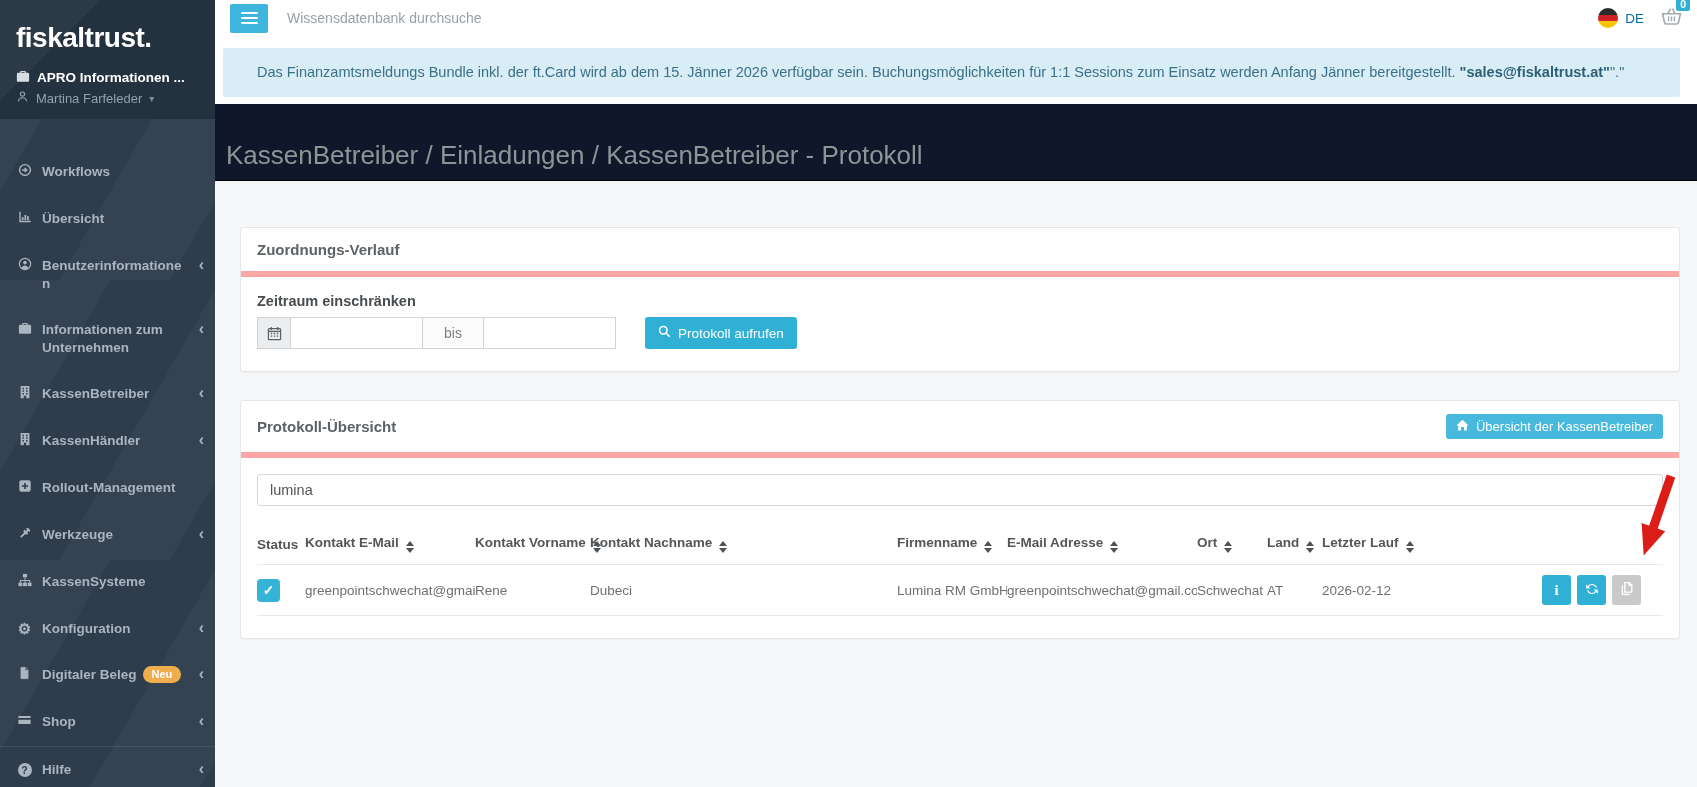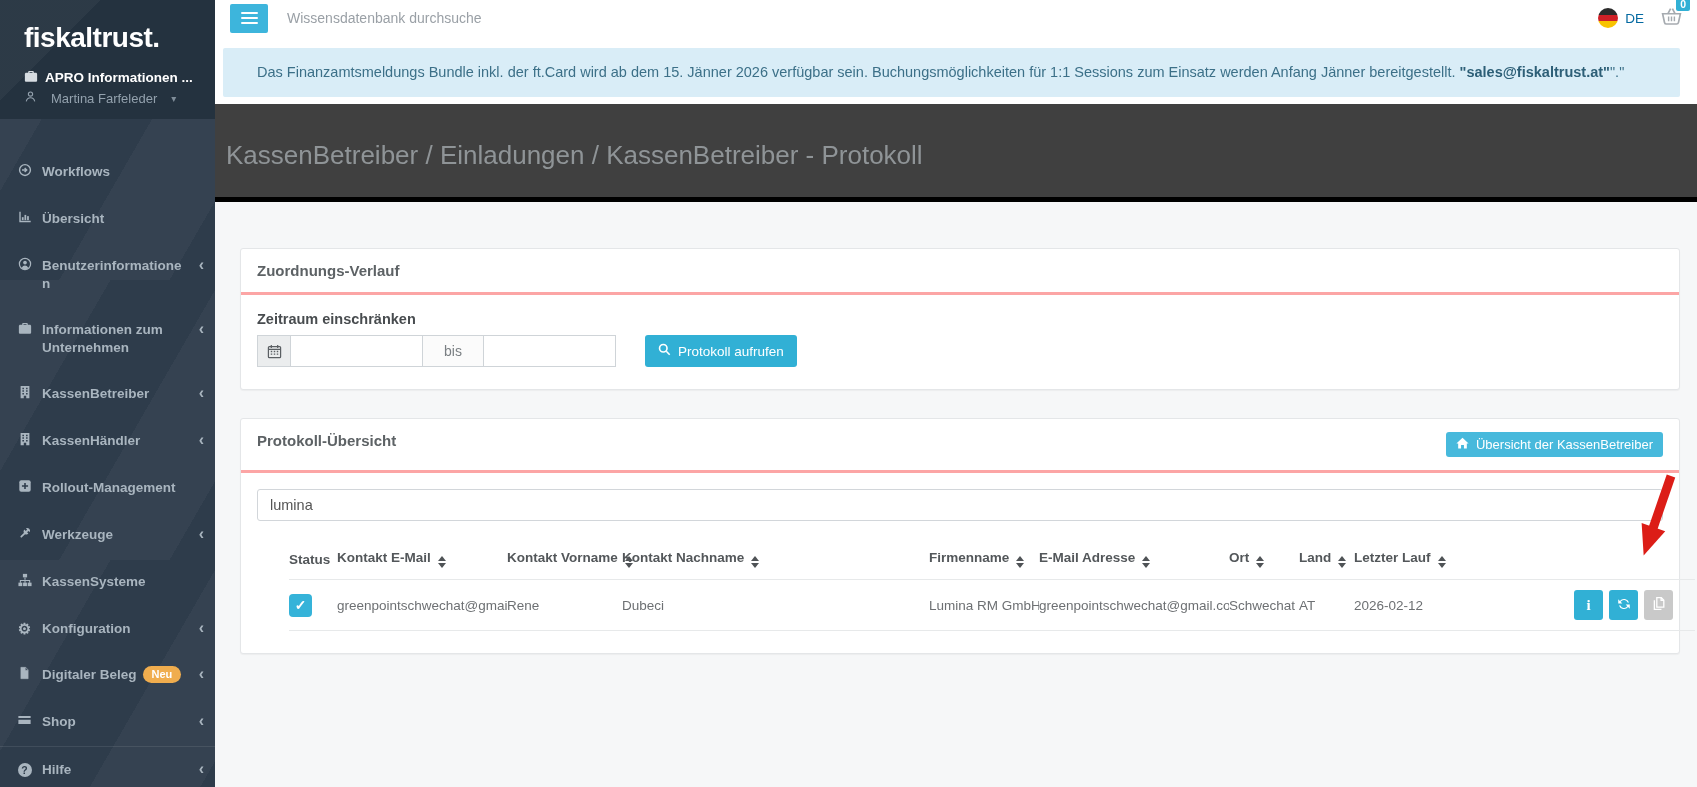--- a/index.html
+++ b/index.html
@@ -2,26 +2,26 @@
 <html><head>
 <meta charset="utf-8">
 <style>
   html,body{margin:0;padding:0;}
   body{width:1697px;height:787px;position:relative;overflow:hidden;background:#fff;
        font-family:"Liberation Sans",sans-serif;-webkit-font-smoothing:antialiased;}
   
   .sidebar{position:absolute;left:0;top:0;width:215px;height:787px;background:#2e3c4b;
     background-image:linear-gradient(120deg,rgba(255,255,255,.03) 25%,transparent 25%,transparent 50%,rgba(255,255,255,.03) 50%,rgba(255,255,255,.03) 75%,transparent 75%);
     background-size:280px 280px;}
-  .side-header{background:#24323f;padding:22px 24px 13px;
+  .side-header{background:#24323f;padding:22px 16px 13px;
     background-image:linear-gradient(135deg,rgba(255,255,255,.04) 30%,transparent 30%);}
   .logo{color:#fff;font-size:28px;font-weight:bold;letter-spacing:-.5px;}
   .side-company{margin-top:15px;display:flex;align-items:center;gap:7px;color:#fff;
     font-size:13.5px;font-weight:bold;white-space:nowrap;}
-  .side-user{margin-top:4px;display:flex;align-items:center;gap:14px;color:#93a1ad;font-size:13px;}
+  .side-user{margin-top:4px;display:flex;align-items:center;gap:7px;color:#93a1ad;font-size:13px;}
   .side-user .caret{font-size:10px;color:#7f8d99;}
   .nav{padding-top:30px;}
   .nav-item{position:relative;display:flex;gap:9px;padding:14px 30px 14px 16px;
     color:#a9b5bf;font-size:13.5px;font-weight:600;line-height:18px;cursor:pointer;}
   .nav-item .nicon{width:17px;flex:0 0 17px;text-align:center;font-size:13px;line-height:18px;}
   .nav-item .nlabel{flex:1;overflow-wrap:anywhere;}
   .nav-item .nchev{position:absolute;right:11px;top:13px;font-size:16px;line-height:18px;color:#a9b5bf;}
   .nav-item.divided{border-top:1px solid rgba(255,255,255,.09);}
   .badge-neu{display:inline-block;background:#f0ad4e;color:#fff;font-size:11px;font-weight:bold;
     padding:2px 9px;border-radius:9px;margin-left:6px;line-height:13px;vertical-align:1px;}
@@ -42,46 +42,46 @@
   .lang{font-size:13.5px;color:#0369a1;}
   .basket-wrap{position:relative;margin-left:3px;cursor:pointer;}
   .basket-badge{position:absolute;top:-9px;right:-7px;background:#31b0d5;color:#fff;
     font-size:10.5px;font-weight:bold;padding:1px 4px;border-radius:2px;line-height:12px;}
   .useremail{font-size:15px;color:#4e5357;margin-left:2px;cursor:pointer;display:flex;align-items:center;gap:8px;}
   
   .banner{margin:12px 17px 7px 8px;background:#d9edf7;color:#3c7088;padding:15px 20px 15px 34px;
     font-size:14.5px;border-radius:2px;line-height:19px;}
   .banner b{color:#2d5f77;}
   
-  .page-head{padding:36px 17px 26px 11px;border-bottom:5px solid #000000;background:#404040;}
+  .page-head{padding:36px 17px 9px 11px;border-bottom:1px solid #000000;background:#0f172a;}
   .page-title{font-size:26px;font-weight:400;color:#8f9497;margin:0;}
   
   .content{background:#f6f7f8;padding:46px 17px 0 25px;height:calc(100% - 0px);box-sizing:border-box;}
   .panel{background:#fff;border:1px solid #e4e6e8;border-radius:3px;box-shadow:0 1px 1px rgba(0,0,0,.04);}
   .panel + .panel{margin-top:28px;}
-  .panel-head{padding:13px 16px;border-bottom:3px solid #fca5a5;color:#5d6265;font-size:15px;
-    font-weight:600;display:flex;justify-content:space-between;}
+  .panel-head{padding:13px 16px;border-bottom:6px solid #fca5a5;color:#5d6265;font-size:15px;
+    font-weight:600;display:flex;align-items:center;justify-content:space-between;}
   .panel-body{padding:16px 16px 22px;}
   .form-label{font-weight:bold;font-size:14.5px;color:#484c4f;margin-bottom:8px;}
   .controls{display:flex;align-items:center;}
   .igroup{display:flex;}
   .addon{height:32px;box-sizing:border-box;border:1px solid #cfd4d8;display:flex;align-items:center;
     justify-content:center;background:#ebedee;}
   .addon.cal{width:34px;}
   .addon.bis{background:#fbfbfb;padding:0 21px;color:#7a7f83;font-size:14px;margin-left:-1px;}
   .dinput{height:32px;box-sizing:border-box;width:133px;border:1px solid #cfd4d8;margin-left:-1px;
     padding:0 8px;font-size:14px;color:#555;outline:none;font-family:"Liberation Sans",sans-serif;}
   .btn{display:inline-flex;align-items:center;gap:7px;border:none;cursor:pointer;color:#fff;
     border-radius:3px;font-family:"Liberation Sans",sans-serif;}
   .btn-protokoll{margin-left:29px;height:32px;padding:8px 13px;background:#31b0d5;font-size:13.5px;}
   .btn-overview{height:25px;padding:0 10px;background:#47b9dc;font-size:13px;font-weight:400;}
   .search-input{width:100%;box-sizing:border-box;height:32px;border:1px solid #d2d6da;border-radius:3px;
     padding:0 12px;font-size:14.5px;color:#555;outline:none;margin-bottom:20px;
     font-family:"Liberation Sans",sans-serif;}
-  table.grid{width:100%;border-collapse:collapse;table-layout:fixed;margin-left:32px;}
+  table.grid{width:100%;border-collapse:collapse;table-layout:fixed;}
   .grid th{text-align:left;font-size:13.5px;color:#53575a;font-weight:bold;padding:9px 4px 11px 0;
     border-bottom:1px solid #e7e9ea;white-space:nowrap;cursor:pointer;}
   .grid td{padding:10px 4px 10px 0;font-size:13.5px;color:#6d7073;border-bottom:1px solid #e7e9ea;
     vertical-align:middle;white-space:nowrap;overflow:hidden;}
   .sort{display:inline-flex;flex-direction:column;gap:2px;margin-left:7px;vertical-align:1px;}
   .sort .up{width:0;height:0;border-left:4px solid transparent;border-right:4px solid transparent;
     border-bottom:5px solid #4f5356;}
   .sort .dn{width:0;height:0;border-left:4px solid transparent;border-right:4px solid transparent;
     border-top:5px solid #4f5356;}
   .chk{width:23px;height:23px;border-radius:4px;background:#35b3d9;color:#fff;font-size:14px;

